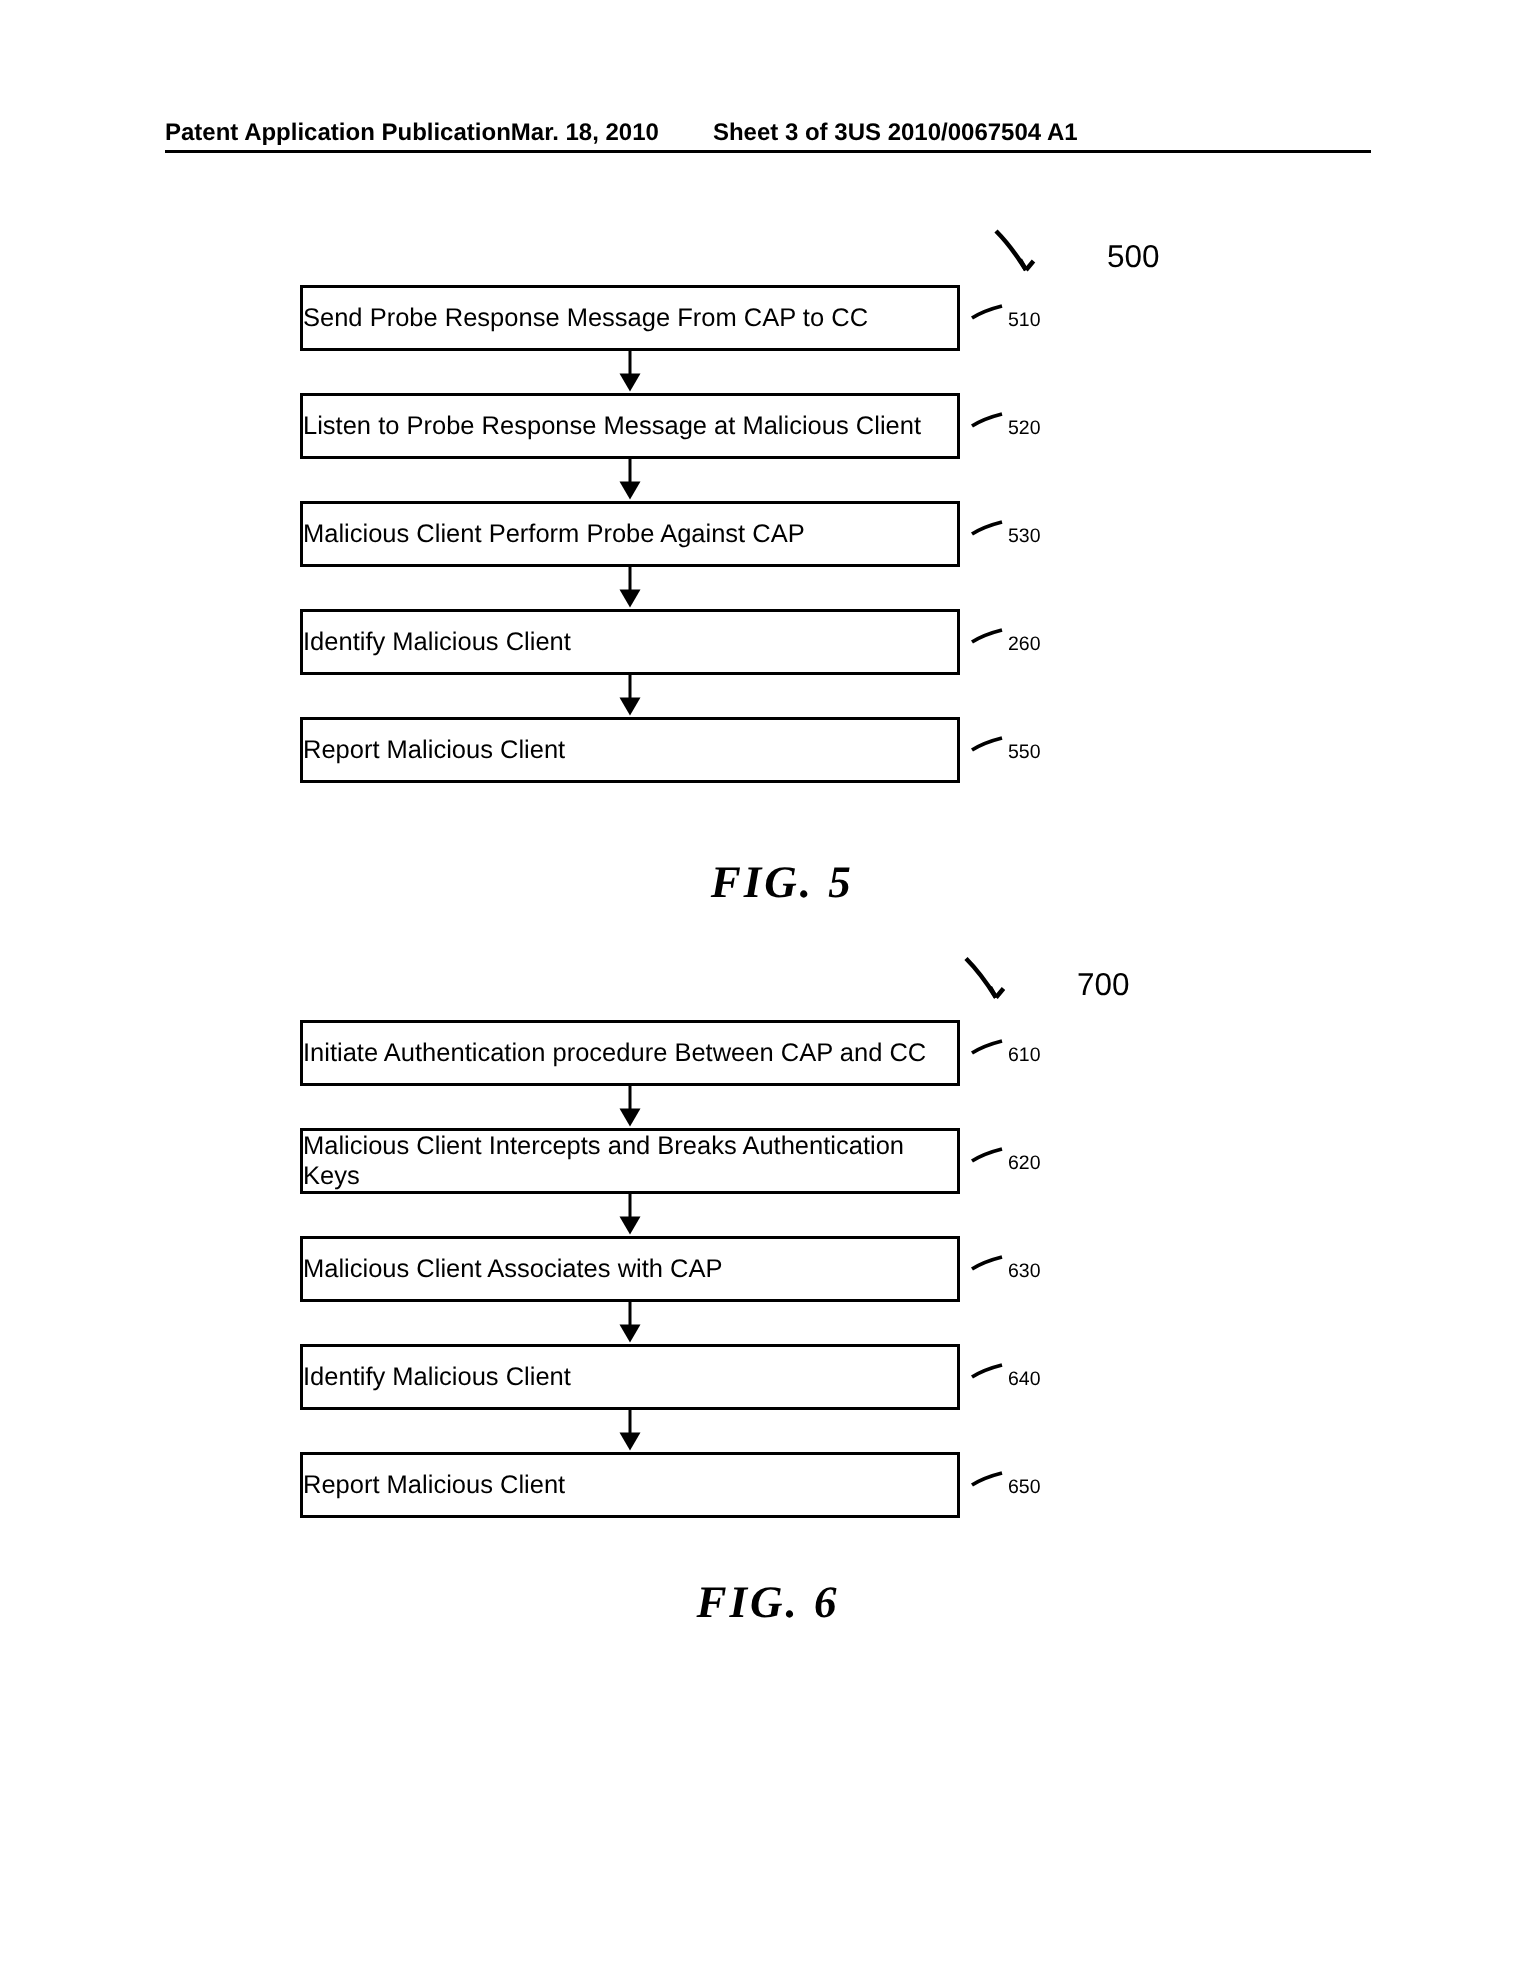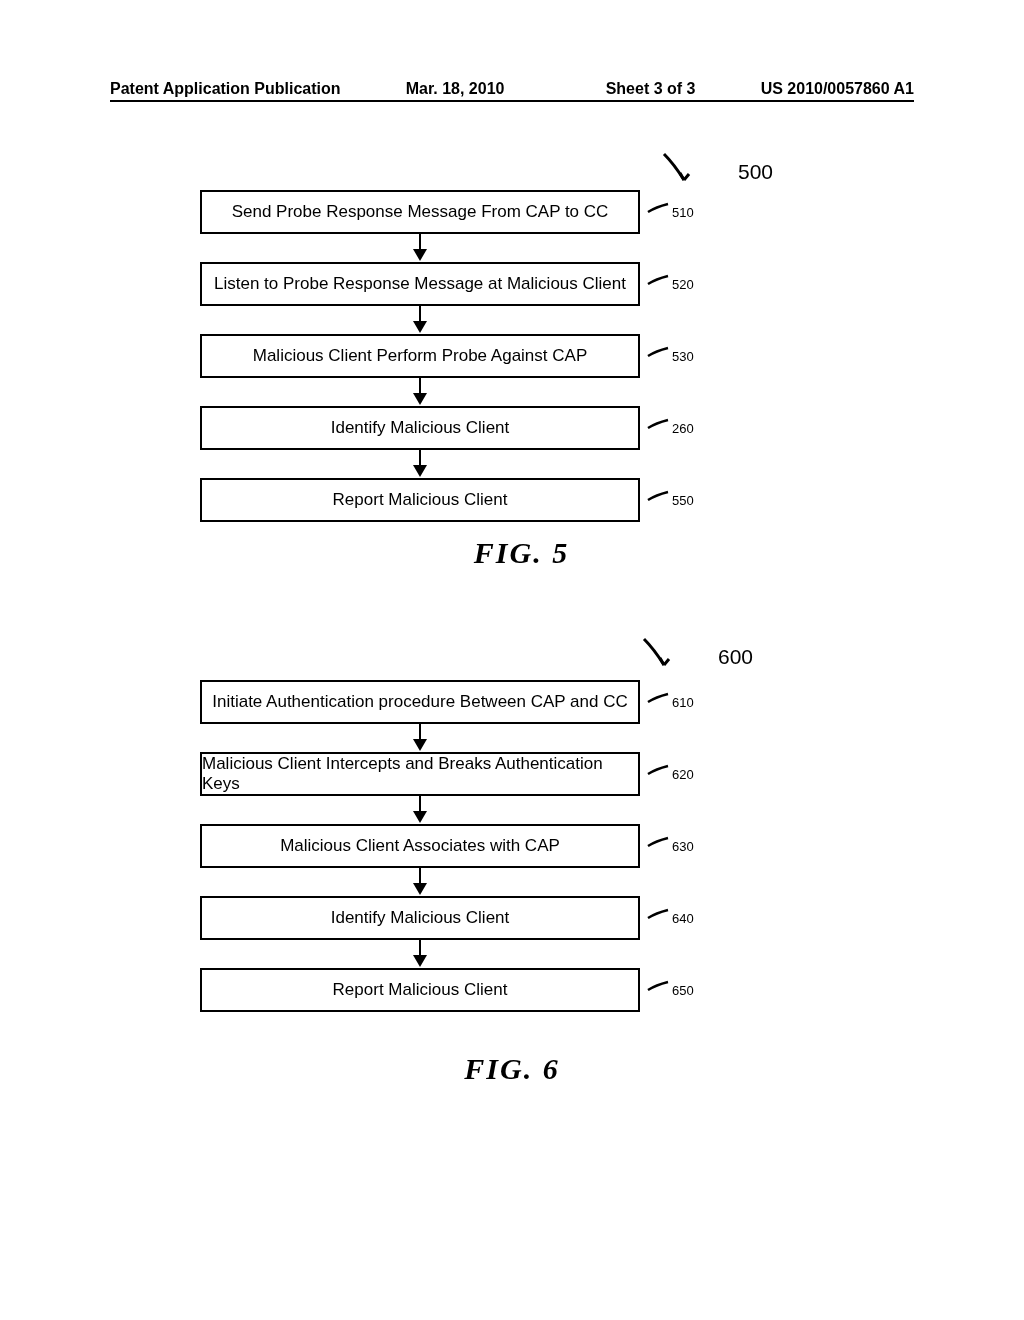--- a/index.html
+++ b/index.html
@@ -1,33 +1,33 @@
 <!DOCTYPE html>
 <html><head>
 <meta charset="utf-8">
 <style>
   * { margin: 0; padding: 0; box-sizing: border-box; }
   html, body { width: 1024px; height: 1320px; background: #fff; font-family: Arial, Helvetica, sans-serif; }
   .page { width: 1024px; height: 1320px; position: relative; background: #fff; }
   .header {
     position: absolute; top: 80px; left: 110px; right: 110px;
-    display: flex; justify-content: space-between; align-items: baseline;
+    display: flex; justify-content: flex-start; align-items: baseline;
     border-bottom: 2px solid #000; padding-bottom: 2px;
     font-size: 16px;
   }
   .header .pub { font-weight: 700; }
   .header .date { font-weight: 700; }
   .header .sheet { font-weight: 700; margin-left: 36px; }
   .header .docnum { font-weight: 700; }
   .flow { position: absolute; left: 200px; width: 440px; }
   .flow.f1 { top: 190px; }
   .flow.f2 { top: 680px; }
   .box {
     border: 2px solid #000; width: 440px; height: 44px;
-    display: flex; align-items: center; justify-content: center;
+    display: flex; align-items: center; justify-content: flex-start;
     font-size: 17px; background: #fff; position: relative;
     margin-bottom: 0;
   }
   .box-wrap { position: relative; }
   .ref {
     position: absolute; left: 100%; top: 50%; transform: translateY(-50%);
     display: flex; align-items: center; margin-left: 6px; font-size: 13px;
     white-space: nowrap;
   }
   .curve {
@@ -39,36 +39,36 @@
   .arrow::after {
     content: ""; position: absolute; bottom: -9px; left: 50%; transform: translateX(-50%);
     width: 0; height: 0; border-left: 7px solid transparent; border-right: 7px solid transparent;
     border-top: 12px solid #000;
   }
   .figlabel {
     position: absolute; width: 100%; text-align: center;
     font-family: "Times New Roman", Times, serif; font-style: italic; font-weight: 700;
     font-size: 30px; letter-spacing: 2px;
   }
-  .figlabel.l1 { top: 536px; padding-left: 19px; }
+  .figlabel.l1 { top: 572px; padding-left: 19px; }
   .figlabel.l2 { top: 1052px; }
   .topref { position: absolute; display: flex; align-items: flex-end; font-size: 21px; gap: 44px; }
   .topref .hook { width: 34px; height: 34px; }
   .topref.r1 { top: 150px; left: 660px; }
   .topref.r2 { top: 635px; left: 640px; }
 </style>
 </head>
 <body>
 
 <div class="page">
   <div class="header">
     <span class="pub">Patent Application Publication</span>
     <span class="date">Mar. 18, 2010</span>
     <span class="sheet">Sheet 3 of 3</span>
-    <span class="docnum">US 2010/0057860 A1</span>
+    <span class="docnum">US 2010/0067504 A1</span>
   </div>
 
   <div class="topref r1">
     <span class="hook">
       <svg width="34" height="34">
           <path d="M4 4 Q 14 14, 24 30" stroke="#000" stroke-width="3" fill="none"></path>
           <path d="M24 30 L 20 23 M24 30 L29 24" stroke="#000" stroke-width="3" fill="none"></path>
         </svg>
     </span>
     <span>500</span>
@@ -156,21 +156,21 @@
 
   <div class="figlabel l1">FIG.  5</div>
 
   <div class="topref r2">
     <span class="hook">
       <svg width="34" height="34">
           <path d="M4 4 Q 14 14, 24 30" stroke="#000" stroke-width="3" fill="none"></path>
           <path d="M24 30 L 20 23 M24 30 L29 24" stroke="#000" stroke-width="3" fill="none"></path>
         </svg>
     </span>
-    <span>600</span>
+    <span>700</span>
   </div>
 
   <div class="flow f2">
     <div class="box-wrap">
       <div class="box">
           <span>Initiate Authentication procedure Between CAP and CC</span>
         </div>
       <div class="ref">
         <span class="curve">
             <svg width="24" height="22">

